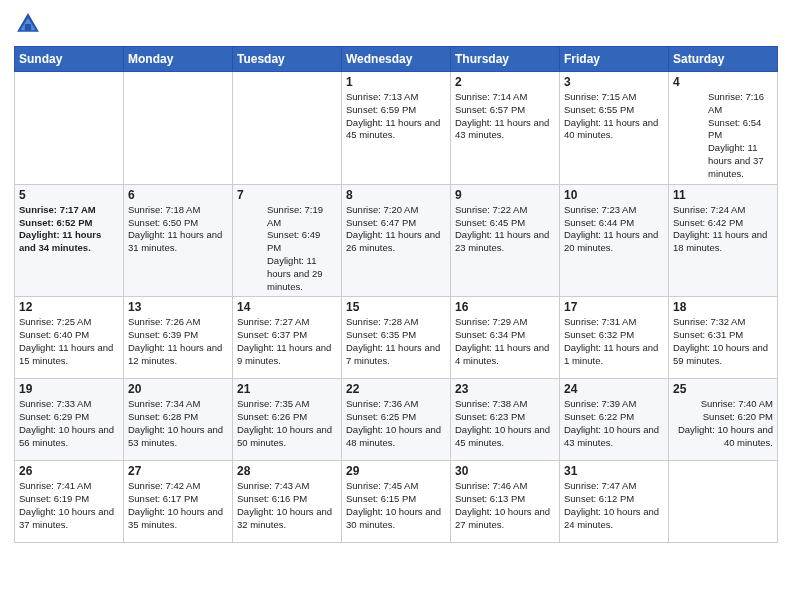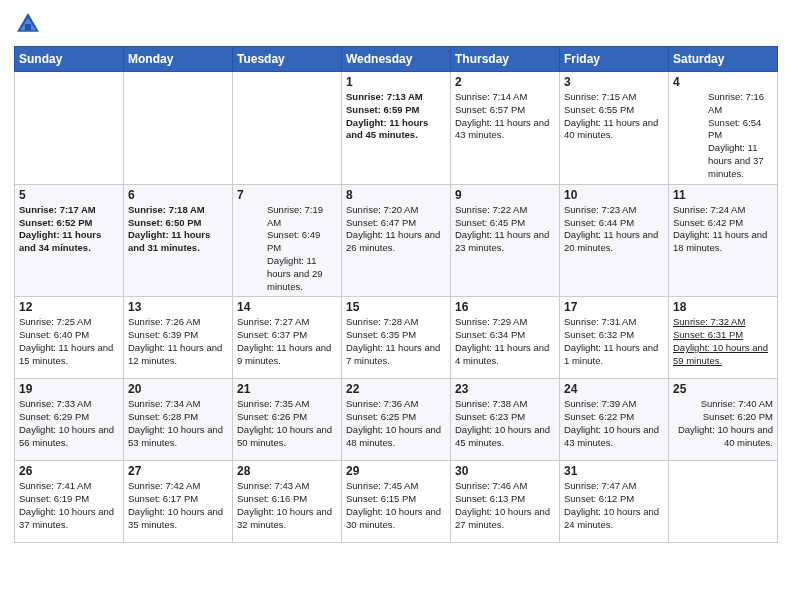--- a/index.html
+++ b/index.html
@@ -138,21 +138,21 @@
           <th>Saturday</th>
         </tr>
     </thead>
     <tbody id="calendar-body">
     <tr class="row-odd">
           <td class="empty-cell"></td>
           <td class="empty-cell"></td>
           <td class="empty-cell"></td>
           <td>
             <div class="day-number">1</div>
-            <div class="day-info" style="white-space: pre-line; font-weight: bold;">Sunrise: 7:13 AM
+            <div class="day-info" style="white-space: pre-line;">Sunrise: 7:13 AM
 Sunset: 6:59 PM
 Daylight: 11 hours and 45 minutes.</div>
           </td>
           <td>
             <div class="day-number">2</div>
             <div class="day-info" style="white-space: pre-line;">Sunrise: 7:14 AM
 Sunset: 6:57 PM
 Daylight: 11 hours and 43 minutes.</div>
           </td>
           <td>
@@ -170,21 +170,21 @@
         </tr>
         <tr class="row-even">
           <td>
             <div class="day-number">5</div>
             <div class="day-info" style="white-space: pre-line; font-weight: bold;">Sunrise: 7:17 AM
 Sunset: 6:52 PM
 Daylight: 11 hours and 34 minutes.</div>
           </td>
           <td>
             <div class="day-number">6</div>
-            <div class="day-info" style="white-space: pre-line; font-weight: bold;">Sunrise: 7:18 AM
+            <div class="day-info" style="white-space: pre-line;">Sunrise: 7:18 AM
 Sunset: 6:50 PM
 Daylight: 11 hours and 31 minutes.</div>
           </td>
           <td>
             <div class="day-number">7</div>
             <div class="day-info" style="white-space: pre-line; margin-left: 30px;">Sunrise: 7:19 AM
 Sunset: 6:49 PM
 Daylight: 11 hours and 29 minutes.</div>
           </td>
           <td>
@@ -244,21 +244,21 @@
 Daylight: 11 hours and 4 minutes.</div>
           </td>
           <td>
             <div class="day-number">17</div>
             <div class="day-info" style="white-space: pre-line;">Sunrise: 7:31 AM
 Sunset: 6:32 PM
 Daylight: 11 hours and 1 minute.</div>
           </td>
           <td>
             <div class="day-number">18</div>
-            <div class="day-info" style="white-space: pre-line; text-decoration: underline;">Sunrise: 7:32 AM
+            <div class="day-info" style="white-space: pre-line;">Sunrise: 7:32 AM
 Sunset: 6:31 PM
 Daylight: 10 hours and 59 minutes.</div>
           </td>
         </tr>
         <tr class="row-even">
           <td>
             <div class="day-number">19</div>
             <div class="day-info" style="white-space: pre-line;">Sunrise: 7:33 AM
 Sunset: 6:29 PM
 Daylight: 10 hours and 56 minutes.</div>

